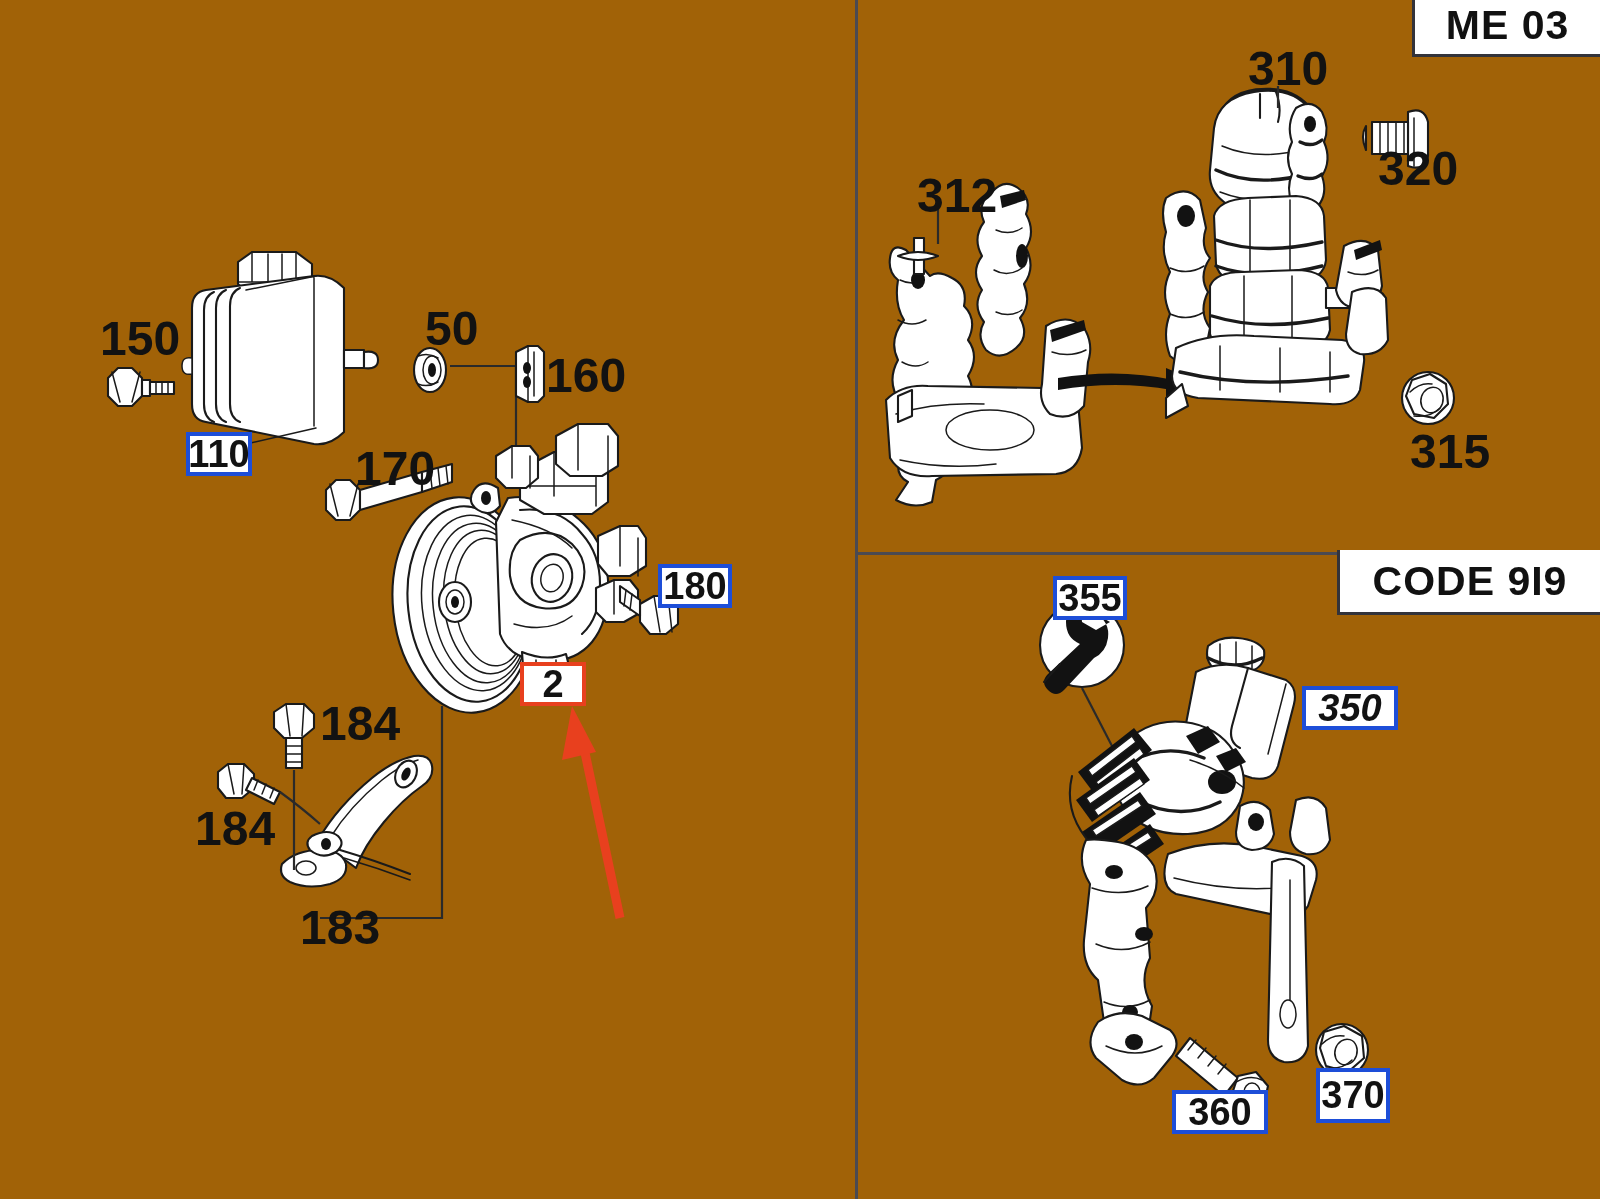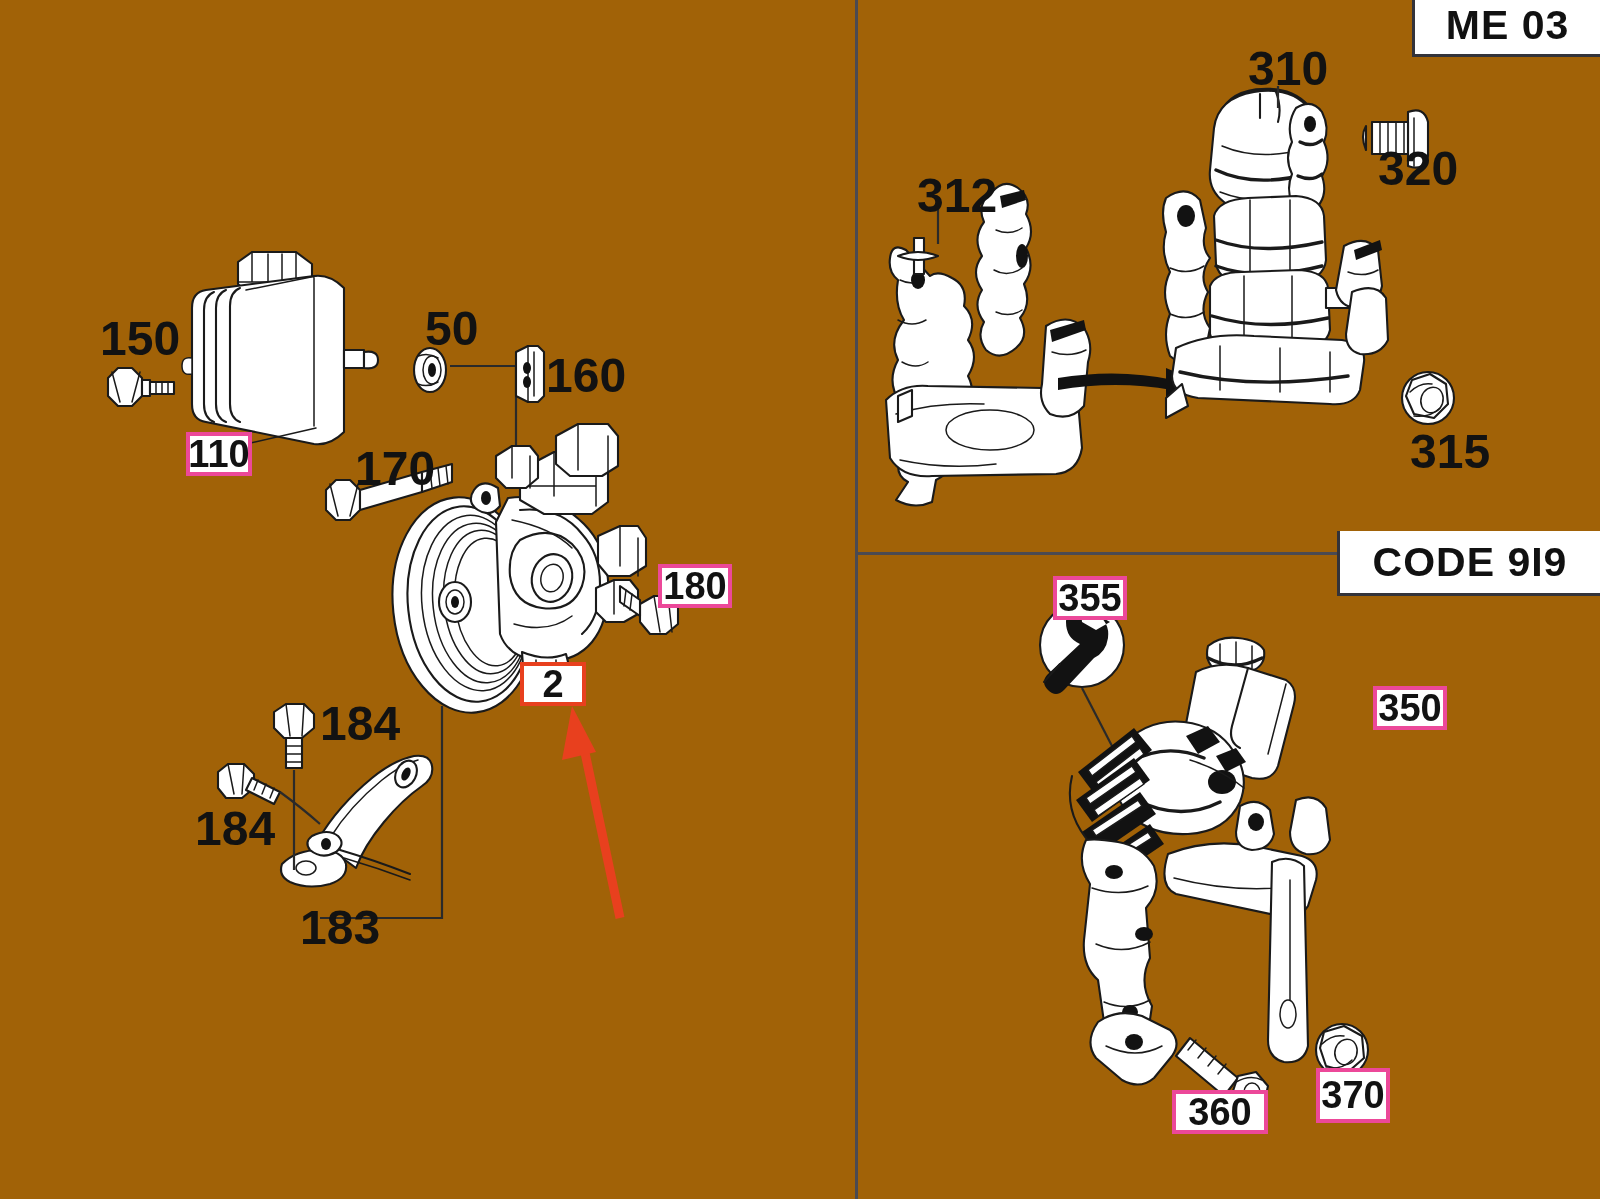--- a/index.html
+++ b/index.html
@@ -20,32 +20,32 @@
   
   .panel-head{
     position:absolute;
     border:3px solid #33333a;
     background:#fff;
     display:flex;align-items:center;justify-content:center;
     font-size:41px;font-weight:700;letter-spacing:1px;color:#111;
     font-family:"Liberation Sans", sans-serif;
   }
   #head-me03{right:0px;top:-3px;width:185px;height:57px;border-right:none;border-top:none;}
-  #head-code{right:0px;top:531px;width:260px;height:62px;border-right:none;border-top:none;}
+  #head-code{right:0px;top:550px;width:260px;height:62px;border-right:none;border-top:none;}
 
   
   .ref{
     position:absolute;
     font-size:48px;font-weight:700;color:#121212;
     line-height:1;white-space:nowrap;
     font-family:"Liberation Sans", sans-serif;
   }
   .ref-box{
     position:absolute;
-    border:4px solid #ec4899;
+    border:4px solid #1d4ed8;
     background:#ffffff;
     display:flex;align-items:center;justify-content:center;
     font-size:38px;font-weight:700;color:#121212;
     font-family:"Liberation Sans", sans-serif;
     box-sizing:border-box;
   }
   .ref-box.highlight{border-color:#e8401e;}
 
   
   .art{position:absolute;left:0;top:0;width:1600px;height:1199px;pointer-events:none;}
@@ -399,19 +399,19 @@
   <div class="ref" style="left:1248px;top:45px;">310</div>
 
   <div class="ref" style="left:1378px;top:145px;">320</div>
 
   <div class="ref" style="left:917px;top:172px;">312</div>
 
   <div class="ref" style="left:1410px;top:428px;">315</div>
 
   <div class="ref-box" style="left:1053px;top:576px;width:74px;height:44px;">355</div>
 
-  <div class="ref-box" style="left:1373px;top:686px;width:74px;height:44px;">350</div>
+  <div class="ref-box" style="left:1302px;top:686px;width:96px;height:44px;font-style:italic;">350</div>
 
   <div class="ref-box" style="left:1172px;top:1090px;width:96px;height:44px;">360</div>
 
   <div class="ref-box" style="left:1316px;top:1068px;width:74px;height:55px;">370</div>
 
 </div>
 
 </body></html>

